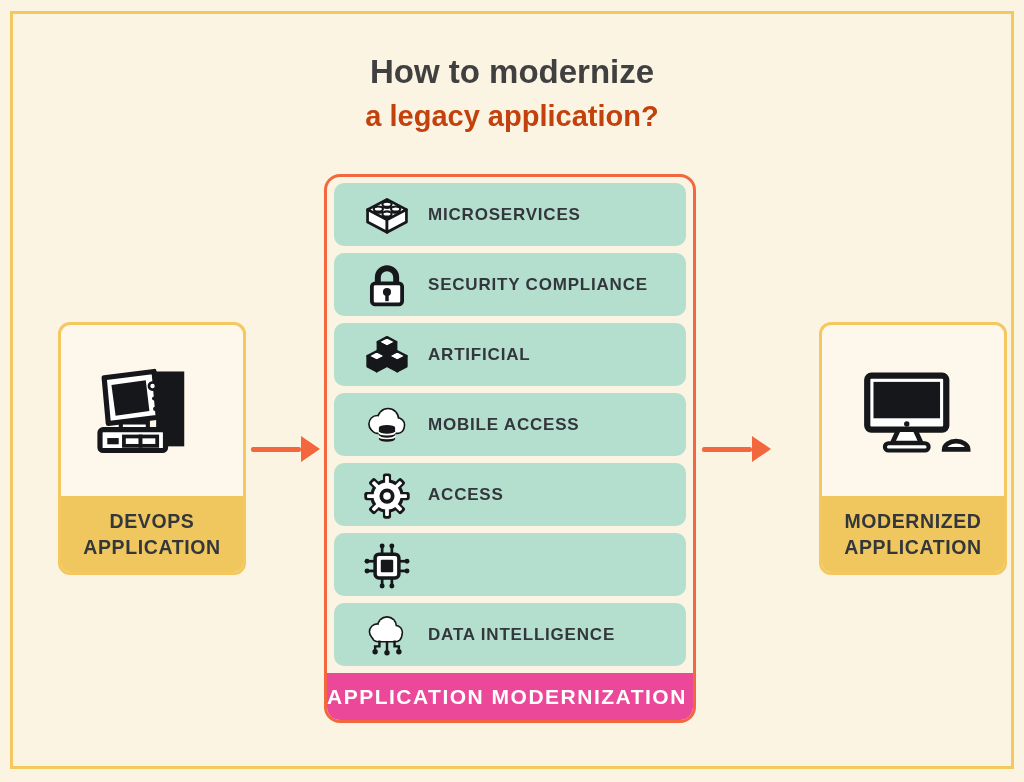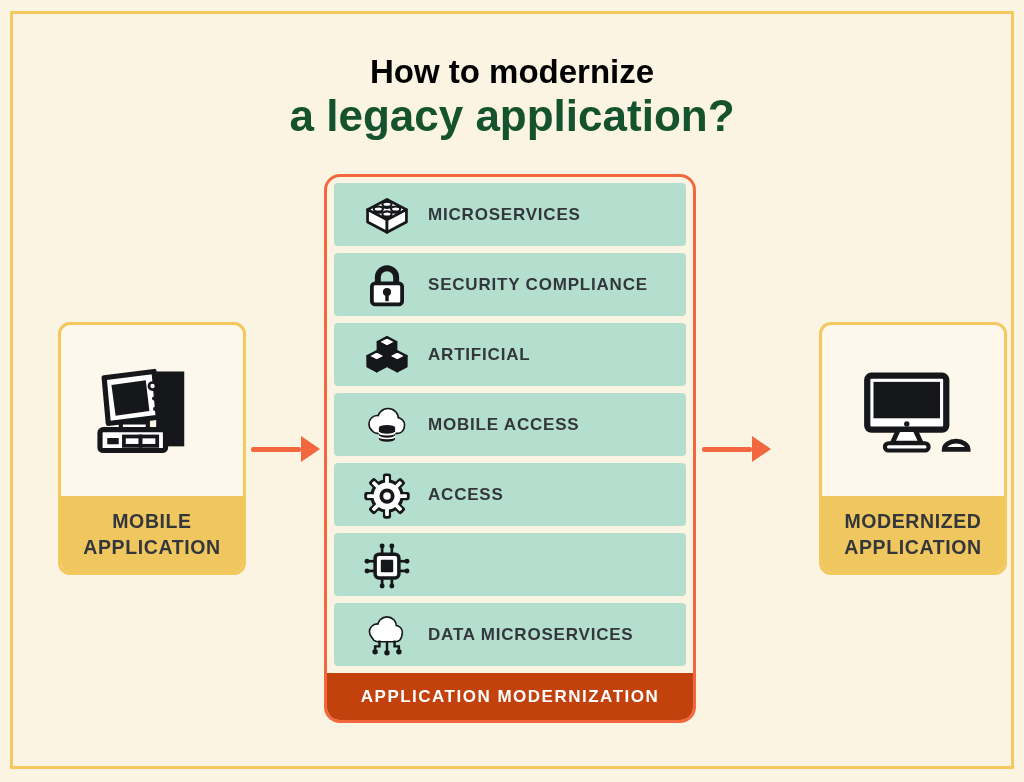--- a/index.html
+++ b/index.html
@@ -13,22 +13,22 @@
   .frame {
     position: absolute;
     left: 10px; right: 10px; top: 11px; bottom: 13px;
     border: 3px solid #F4C75F;
   }
   
   .title-wrap {
     position: absolute; top: 50px; left: 0; width: 100%;
     text-align: center; line-height: 44px;
   }
-  .title-line1 { color: #000000; font-size: 33px; font-weight: 700; }
-  .title-line2 { color: #14532d; font-size: 44px; font-weight: 700; }
+  .title-line1 { color: #404040; font-size: 33px; font-weight: 700; }
+  .title-line2 { color: #c2410c; font-size: 29px; font-weight: 700; }
   
   .side-box {
     position: absolute; top: 322px; width: 188px; height: 253px;
     border: 3px solid #F4C75F; border-radius: 12px;
     background: #FDF8EB; overflow: hidden;
     display: flex; flex-direction: column;
   }
   .side-box.left  { left: 58px; }
   .side-box.right { left: 819px; }
   .side-icon-area { flex: 1; display: flex; align-items: center; justify-content: center; }
@@ -53,33 +53,33 @@
   
   .panel {
     position: absolute; left: 324px; top: 174px; width: 372px; height: 549px;
     border: 3px solid #F2673D; border-radius: 16px;
     background: #FBF4E3;
     display: flex; flex-direction: column;
     padding: 6px 7px 0 7px;
   }
   .row {
     flex: none; height: 63px; margin-bottom: 7px;
-    background: #B4DECE; border-radius: 4px;
+    background: #B4DECE; border-radius: 10px;
     display: flex; align-items: center;
   }
   .row .icon-box { width: 54px; height: 54px; margin-left: 26px; margin-right: 14px; flex: none; }
   .row .icon-box svg { width: 100%; height: 100%; }
   .row .row-label {
     color: #33363B; font-size: 17px; font-weight: 700; letter-spacing: 0.8px;
   }
   .panel-footer {
     margin: auto -7px 0 -7px; height: 47px;
-    background: #c2410c; border-radius: 0 0 13px 13px;
-    display: flex; align-items: center; justify-content: center;
-    color: #FFFFFF; font-size: 17px; font-weight: 700; letter-spacing: 1.5px;
+    background: #ec4899; border-radius: 0 0 13px 13px;
+    display: flex; align-items: center; justify-content: flex-start;
+    color: #FFFFFF; font-size: 21px; font-weight: 700; letter-spacing: 1.5px;
   }
   svg .ln { stroke: #15171A; fill: none; }
 </style>
 </head>
 <body>
 
 <div class="frame"></div>
 
 <div class="title-wrap">
   <div class="title-line1">How to modernize</div>
@@ -97,21 +97,21 @@
       <circle cx="62" cy="38" r="2" fill="#15171A"></circle>
       <circle cx="63" cy="48" r="2" fill="#15171A"></circle>
       <rect x="30" y="61" width="26" height="7" fill="#fff" stroke="#15171A" stroke-width="4"></rect>
       <rect x="10" y="68" width="63" height="20" rx="3" fill="#fff" stroke="#15171A" stroke-width="5"></rect>
       <rect x="17" y="76" width="11" height="6" fill="#15171A"></rect>
       <rect x="33" y="74.5" width="16" height="9" fill="#fff" stroke="#15171A" stroke-width="3.6"></rect>
       <rect x="49" y="74.5" width="16" height="9" fill="#fff" stroke="#15171A" stroke-width="3.6"></rect>
     </svg>
   </div>
   <div class="side-label">
-    <span>MOBILE</span>
+    <span>DEVOPS</span>
     <span>APPLICATION</span>
   </div>
 </div>
 
 <div class="arrow left">
   <div class="shaft"></div>
   <div class="head"></div>
 </div>
 <div class="arrow right">
   <div class="shaft"></div>
@@ -277,21 +277,21 @@
           <path d="M36,60 V71 H28 V77"></path>
           <path d="M64,60 V71 H72 V77"></path>
         </g>
         <g fill="#15171A">
           <circle cx="50" cy="83" r="5"></circle>
           <circle cx="28" cy="81" r="5"></circle>
           <circle cx="72" cy="81" r="5"></circle>
         </g>
       </svg>
     </div>
-    <span class="row-label">DATA MICROSERVICES</span>
+    <span class="row-label">DATA INTELLIGENCE</span>
   </div>
 
   <div class="panel-footer">
     <span>APPLICATION MODERNIZATION</span>
   </div>
 </div>
 
 <div class="side-box right">
   <div class="side-icon-area">
     <svg viewBox="0 0 120 100">

